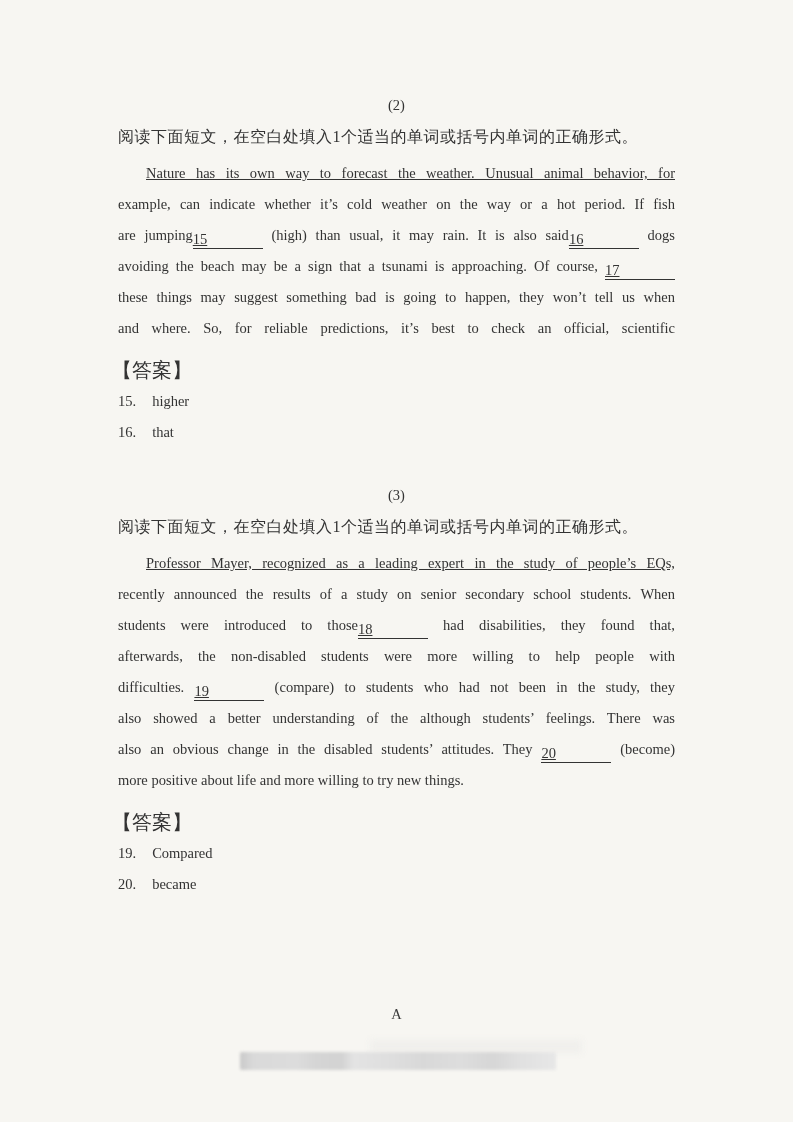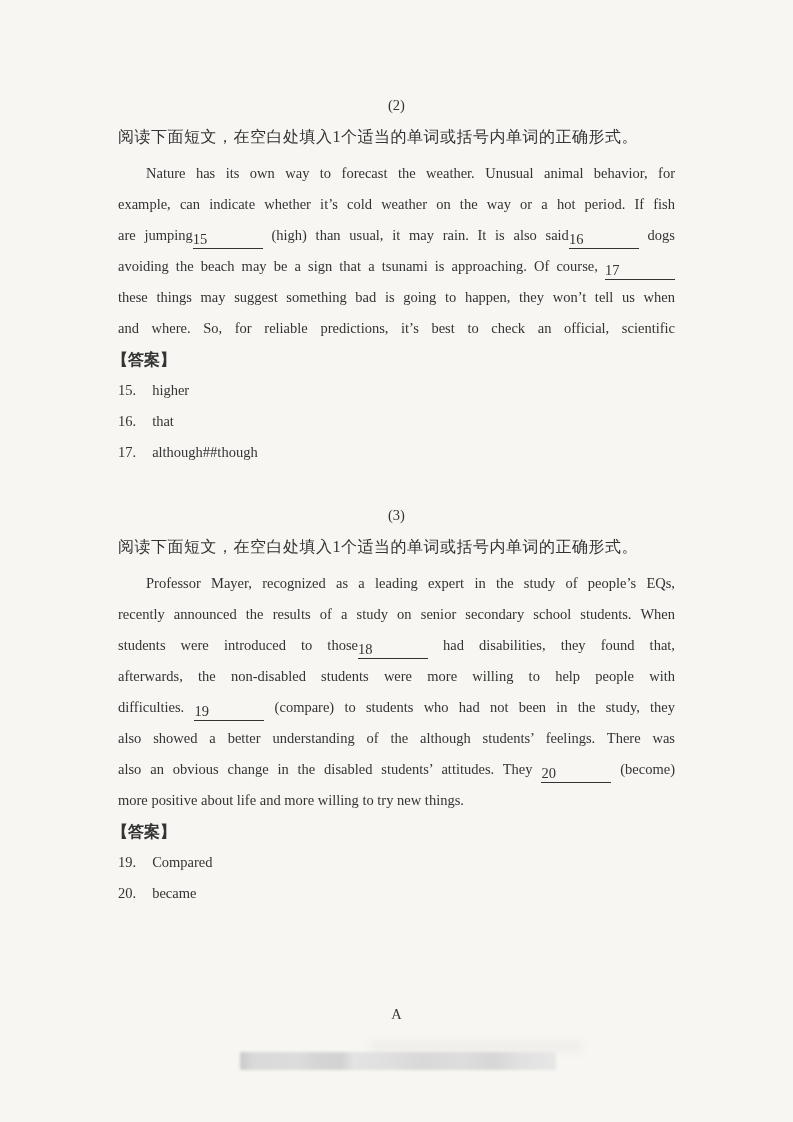--- a/index.html
+++ b/index.html
@@ -34,35 +34,37 @@
     font-size: 16px;
     letter-spacing: 0.5px;
   }
   .passage { margin-top: 6px; }
   .passage .just {
     text-align: justify;
     text-align-last: justify;
     text-justify: inter-word;
     white-space: normal;
   }
-  .passage .indent { text-indent: 28px; }
+  .passage .indent { text-indent: 28px; text-decoration: underline; }
   .blank {
     display: inline-block;
     width: 70px;
     text-align: left;
     border-bottom: 1px solid #333333;
     line-height: 18px;
     vertical-align: -4px;
+    text-decoration: underline;
   }
   .answers-header {
-    font-weight: bold;
-    font-size: 16px;
+    font-weight: normal;
+    font-size: 20px;
     line-height: 31px;
     height: 31px;
     margin-left: -6px;
+    margin-top: 11px;
   }
   .answer-line { line-height: 31px; height: 31px; }
   .answer-num { display: inline-block; margin-right: 16px; }
   .section-gap { margin-top: 32px; }
   .part-label {
     position: absolute;
     top: 999px;
     left: 118px;
     width: 557px;
     text-align: center;
@@ -105,21 +107,20 @@
           <div class="line just indent"><span>Nature has its own way to forecast the weather. Unusual animal behavior, for</span></div>
           <div class="line just"><span>example, can indicate whether it’s cold weather on the way or a hot period. If fish</span></div>
           <div class="line just"><span>are jumping</span><span class="blank">15</span><span> (high) than usual, it may rain. It is also said</span><span class="blank">16</span><span> dogs</span></div>
           <div class="line just"><span>avoiding the beach may be a sign that a tsunami is approaching. Of course, </span><span class="blank">17</span></div>
           <div class="line just"><span>these things may suggest something bad is going to happen, they won’t tell us when</span></div>
           <div class="line just"><span>and where. So, for reliable predictions, it’s best to check an official, scientific</span></div>
         </div>
         <div class="answers-header">【答案】</div>
         <div class="answer-line"><span class="answer-num">15.</span><span>higher</span></div>
         <div class="answer-line"><span class="answer-num">16.</span><span>that</span></div>
-        <div class="answer-line"><span class="answer-num">17.</span><span>although##though</span></div>
       </section>
       <section class="exam-section section-gap">
         <div class="sec-number">(3)</div>
         <div class="instruction">阅读下面短文，在空白处填入1个适当的单词或括号内单词的正确形式。</div>
         <div class="passage">
           <div class="line just indent"><span>Professor Mayer, recognized as a leading expert in the study of people’s EQs,</span></div>
           <div class="line just"><span>recently announced the results of a study on senior secondary school students. When</span></div>
           <div class="line just"><span>students were introduced to those</span><span class="blank">18</span><span> had disabilities, they found that,</span></div>
           <div class="line just"><span>afterwards, the non-disabled students were more willing to help people with</span></div>
           <div class="line just"><span>difficulties. </span><span class="blank">19</span><span> (compare) to students who had not been in the study, they</span></div>

